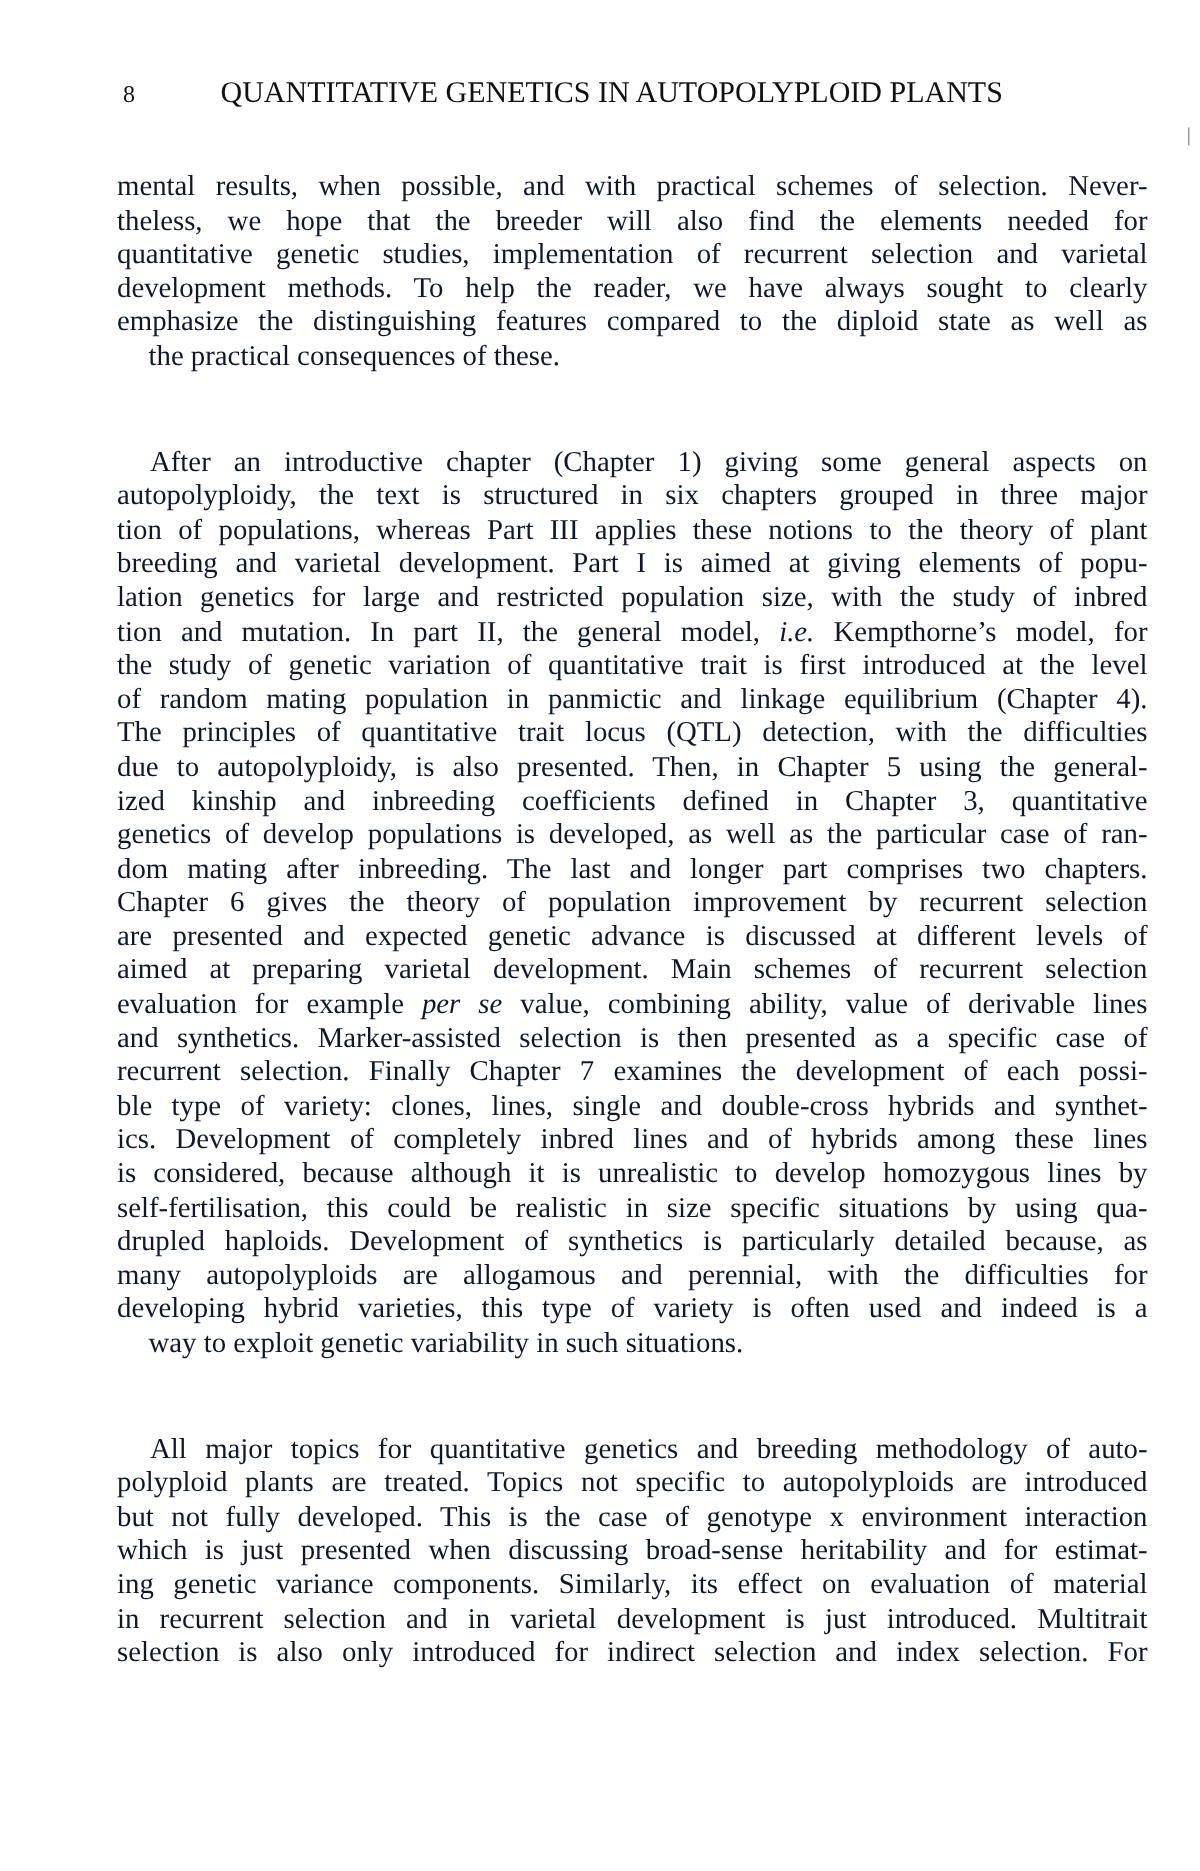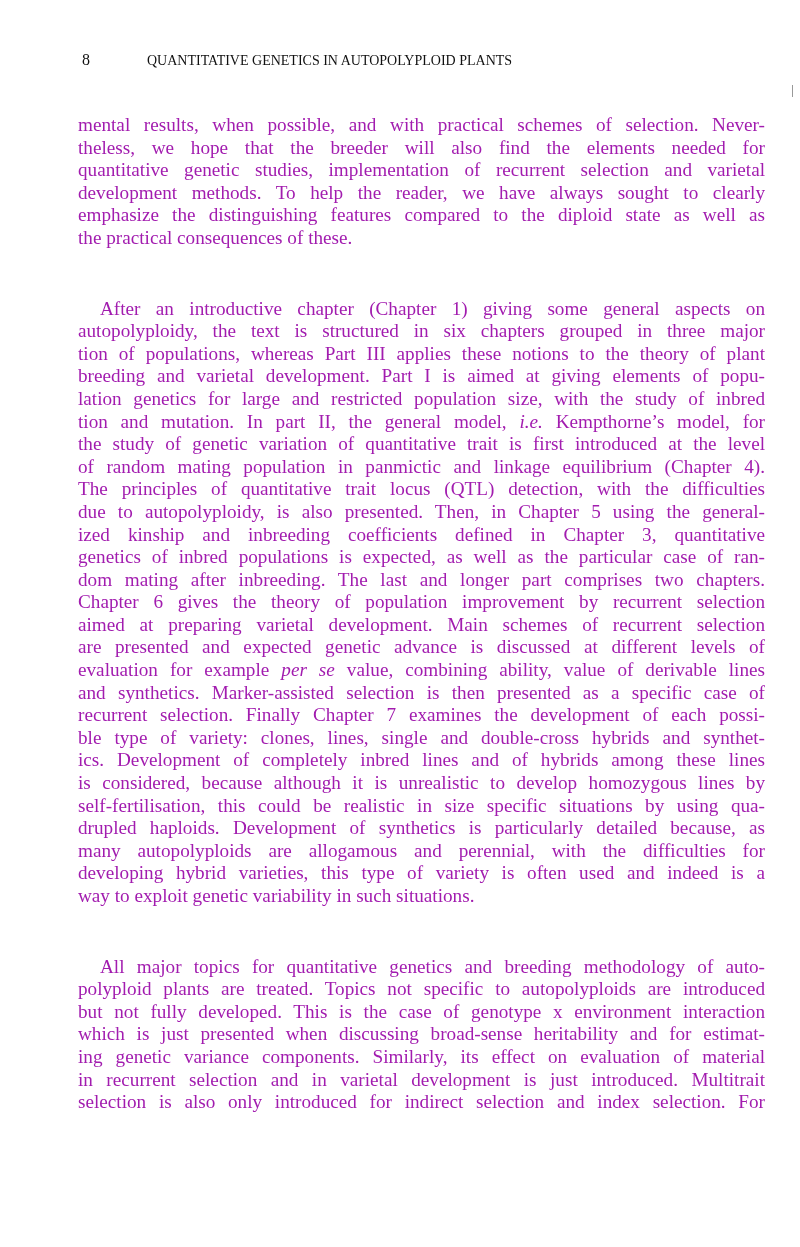--- a/index.html
+++ b/index.html
@@ -1,25 +1,25 @@
 <!DOCTYPE html>
 <html><head>
   <meta charset="utf-8">
   <style>
     html, body { margin: 0; padding: 0; background: #ffffff; }
     body { width: 800px; height: 1247px; position: relative; overflow: hidden; }
     .page { position: absolute; left: 0; top: 0; width: 800px; height: 1247px; background: #fff; color: #111; }
     .running-head { position: absolute; left: 82px; top: 51px; font-family: "Liberation Serif", "DejaVu Serif", serif; font-size: 14.5px; letter-spacing: 0; color: #111; white-space: nowrap; }
     .running-head .pno { display: inline-block; width: 65px; font-size: 16px; }
-    .running-head .title { font-size: 14px; }
-    .body-text { position: absolute; left: 78px; top: 114px; width: 687px; font-family: "Liberation Serif", "DejaVu Serif", serif; font-size: 19.2px; line-height: 22.6px; color: #a21caf; }
+    .running-head .title { font-size: 20px; }
+    .body-text { position: absolute; left: 78px; top: 114px; width: 687px; font-family: "Liberation Serif", "DejaVu Serif", serif; font-size: 19.2px; line-height: 22.6px; color: #0f172a; }
     .para { margin: 0; }
     .para + .para { margin-top: 22px; }
     .line { display: block; text-align: justify; text-align-last: justify; white-space: nowrap; height: 22.6px; overflow: visible; }
-    .line.last { text-align-last: left; }
+    .line.last { text-align-last: left; margin-left: 21px; }
     .indent { padding-left: 22px; margin-top: 48px; }
     .mark { position: absolute; background: #999; width: 1px; }
   </style>
 </head>
 <body>
 
 <div class="page">
   <div class="running-head">
     <span class="pno">8</span><span class="title">QUANTITATIVE GENETICS IN AUTOPOLYPLOID PLANTS</span>
   </div>
@@ -40,25 +40,25 @@
         <span class="line">autopolyploidy, the text is structured in six chapters grouped in three major</span>
         <span class="line">tion of populations, whereas Part III applies these notions to the theory of plant</span>
         <span class="line">breeding and varietal development. Part I is aimed at giving elements of popu-</span>
         <span class="line">lation genetics for large and restricted population size, with the study of inbred</span>
         <span class="line">tion and mutation. In part II, the general model, <i>i.e.</i> Kempthorne’s model, for</span>
         <span class="line">the study of genetic variation of quantitative trait is first introduced at the level</span>
         <span class="line">of random mating population in panmictic and linkage equilibrium (Chapter 4).</span>
         <span class="line">The principles of quantitative trait locus (QTL) detection, with the difficulties</span>
         <span class="line">due to autopolyploidy, is also presented. Then, in Chapter 5 using the general-</span>
         <span class="line">ized kinship and inbreeding coefficients defined in Chapter 3, quantitative</span>
-        <span class="line">genetics of inbred populations is expected, as well as the particular case of ran-</span>
+        <span class="line">genetics of develop populations is developed, as well as the particular case of ran-</span>
         <span class="line">dom mating after inbreeding. The last and longer part comprises two chapters.</span>
         <span class="line">Chapter 6 gives the theory of population improvement by recurrent selection</span>
+        <span class="line">are presented and expected genetic advance is discussed at different levels of</span>
         <span class="line">aimed at preparing varietal development. Main schemes of recurrent selection</span>
-        <span class="line">are presented and expected genetic advance is discussed at different levels of</span>
         <span class="line">evaluation for example <i>per se</i> value, combining ability, value of derivable lines</span>
         <span class="line">and synthetics. Marker-assisted selection is then presented as a specific case of</span>
         <span class="line">recurrent selection. Finally Chapter 7 examines the development of each possi-</span>
         <span class="line">ble type of variety: clones, lines, single and double-cross hybrids and synthet-</span>
         <span class="line">ics. Development of completely inbred lines and of hybrids among these lines</span>
         <span class="line">is considered, because although it is unrealistic to develop homozygous lines by</span>
         <span class="line">self-fertilisation, this could be realistic in size specific situations by using qua-</span>
         <span class="line">drupled haploids. Development of synthetics is particularly detailed because, as</span>
         <span class="line">many autopolyploids are allogamous and perennial, with the difficulties for</span>
         <span class="line">developing hybrid varieties, this type of variety is often used and indeed is a</span>

